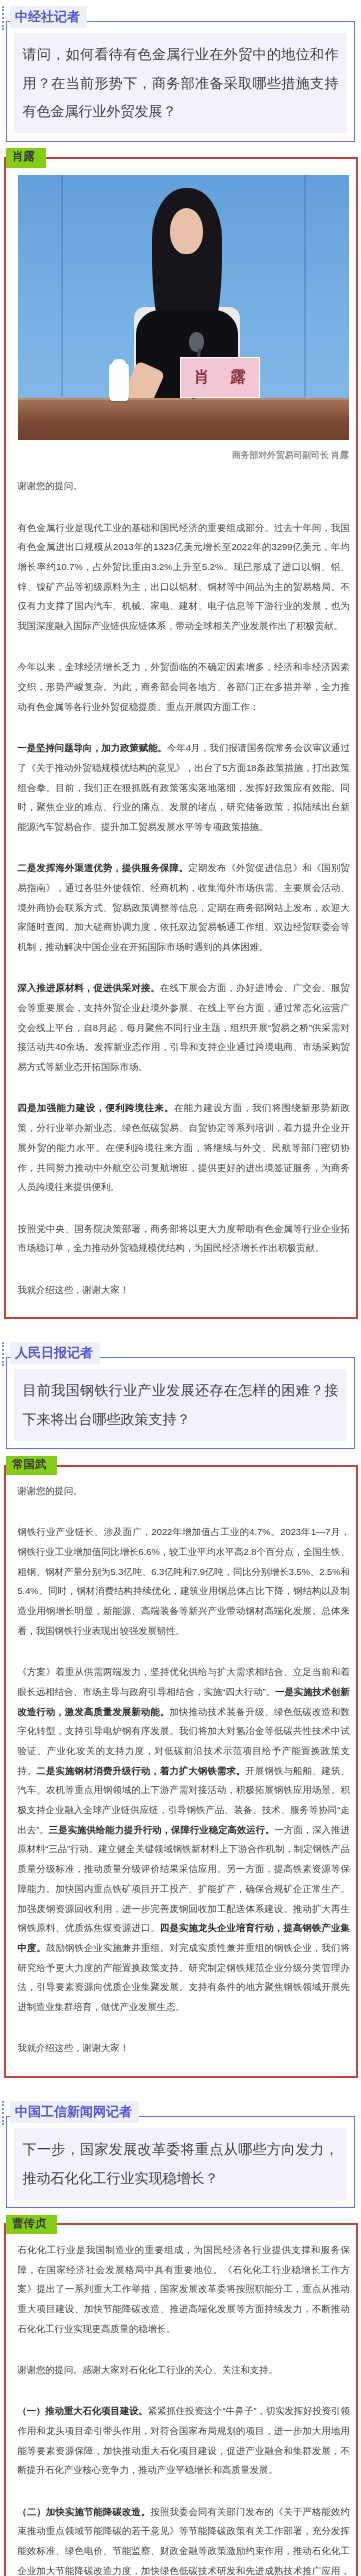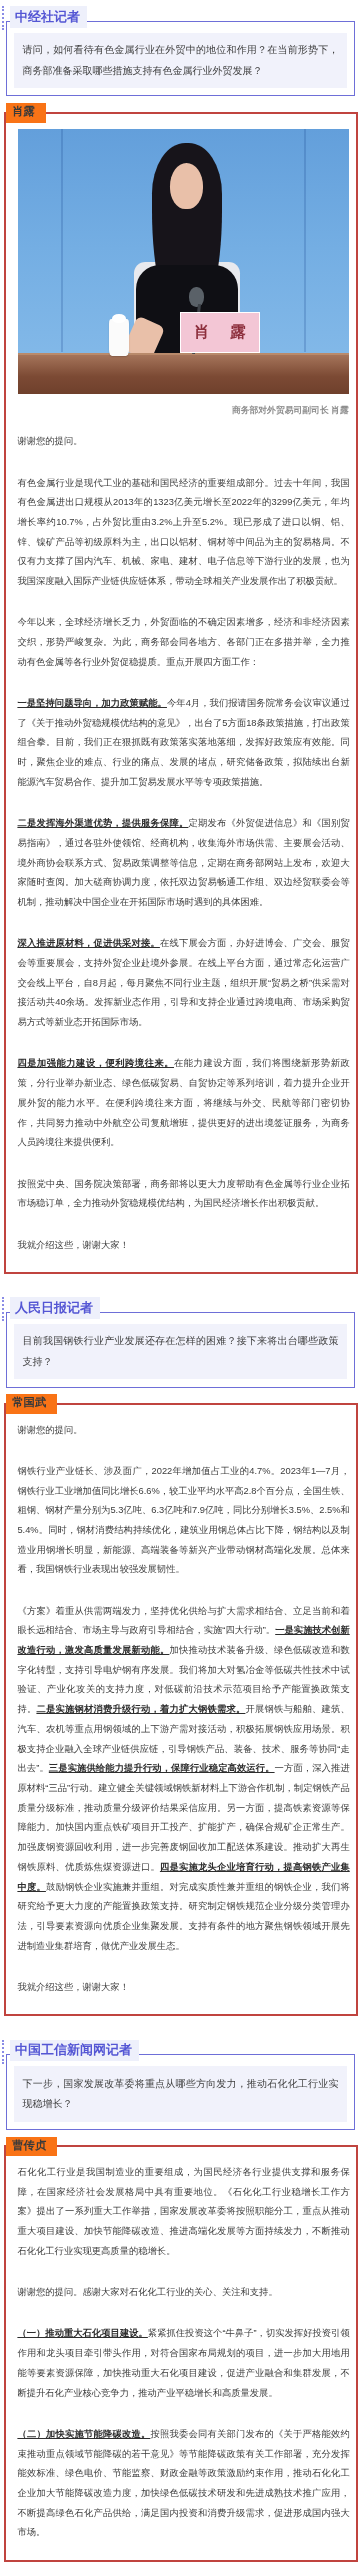--- a/index.html
+++ b/index.html
@@ -12,31 +12,31 @@
   #article{padding-top:20.6px;}
 
   
   .q-sec{margin:38px 7.2px 0 6.2px;}
   .q-sec:first-child{margin-top:0;}
   .q-box{position:relative;border:1px solid var(--purple-border);background:#fff;}
   .q-deco{position:absolute;left:-5.2px;top:-15.5px;height:24px;width:0;border-left:2.1px dotted #8a8ce6;}
   .q-label{position:absolute;top:-15.5px;left:2.6px;background:#eef0fb;color:var(--purple);
            font-weight:700;font-size:13px;line-height:13.4px;padding:3.6px 7.2px 4.6px 5.2px;white-space:nowrap;}
   .q-content{margin:11.3px 7.2px 7.2px;background:var(--lavender);padding:7.2px 8.2px;
-             font-size:10px;line-height:2.05;color:#3e3e3e;text-align:justify;}
+             font-size:14px;line-height:2.05;color:#3e3e3e;text-align:justify;}
 
   
   .a-sec{margin:15.5px 4.1px 0;}
   .a-box{position:relative;border:2.1px solid var(--red);margin-top:10.3px;background:#fff;
          padding:15.5px 6.2px 16.5px 11.3px;}
-  .a-name{position:absolute;top:-10.8px;left:0;background:#f97316;color:#3a3a3a;
+  .a-name{position:absolute;top:-10.8px;left:0;background:#84cc16;color:#3a3a3a;
           font-size:11.3px;font-weight:700;line-height:17.5px;padding:0 11.3px 2.1px 6.2px;white-space:nowrap;}
   .para{font-size:9.3px;line-height:2.12;margin:0 0 21.6px;text-align:justify;color:var(--ink);}
   .para:last-child{margin-bottom:0;}
-  .para b{font-weight:700;color:#2e2e2e;text-decoration:underline;}
+  .para b{font-weight:700;color:#2e2e2e;}
 
   
   .photo-wrap{margin:0 1px 4.1px;}
   .photo{position:relative;height:265px;overflow:hidden;
          background:linear-gradient(180deg,#639fdb 0%,#74aee3 45%,#87bcea 100%);}
   .panel{position:absolute;top:0;bottom:16%;width:2.1px;background:rgba(25,70,140,.22);}
   .panel.p-l{left:13%;} .panel.p-r{right:13%;}
   .chair{position:absolute;left:35%;top:50%;width:32%;height:42%;background:#e9eaee;
          border-radius:11.3px 11.3px 0 0;}
   .hair{position:absolute;left:40.5%;top:5%;width:21%;height:68%;background:#17141a;

